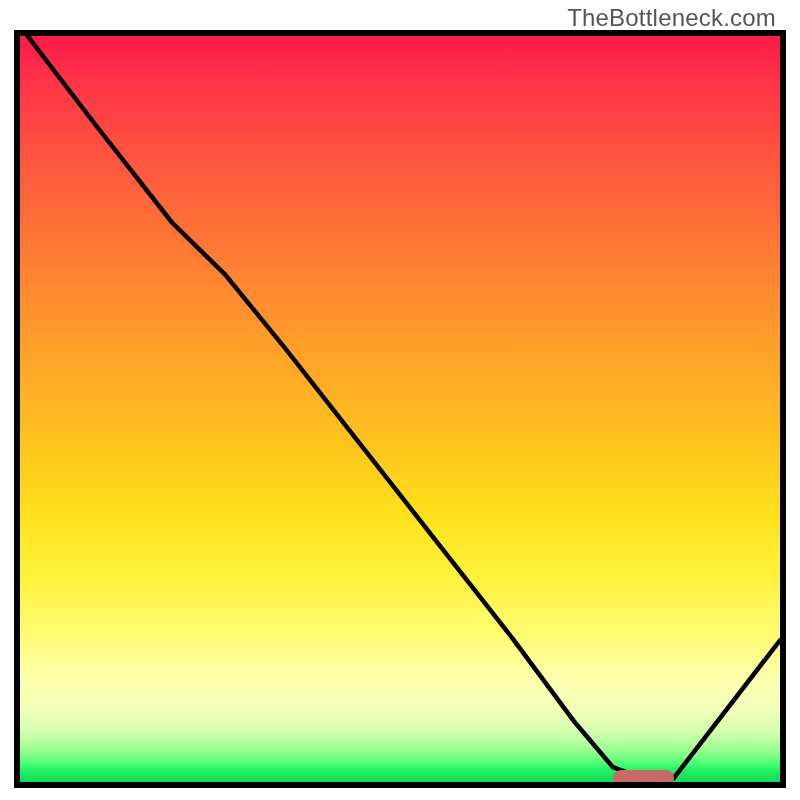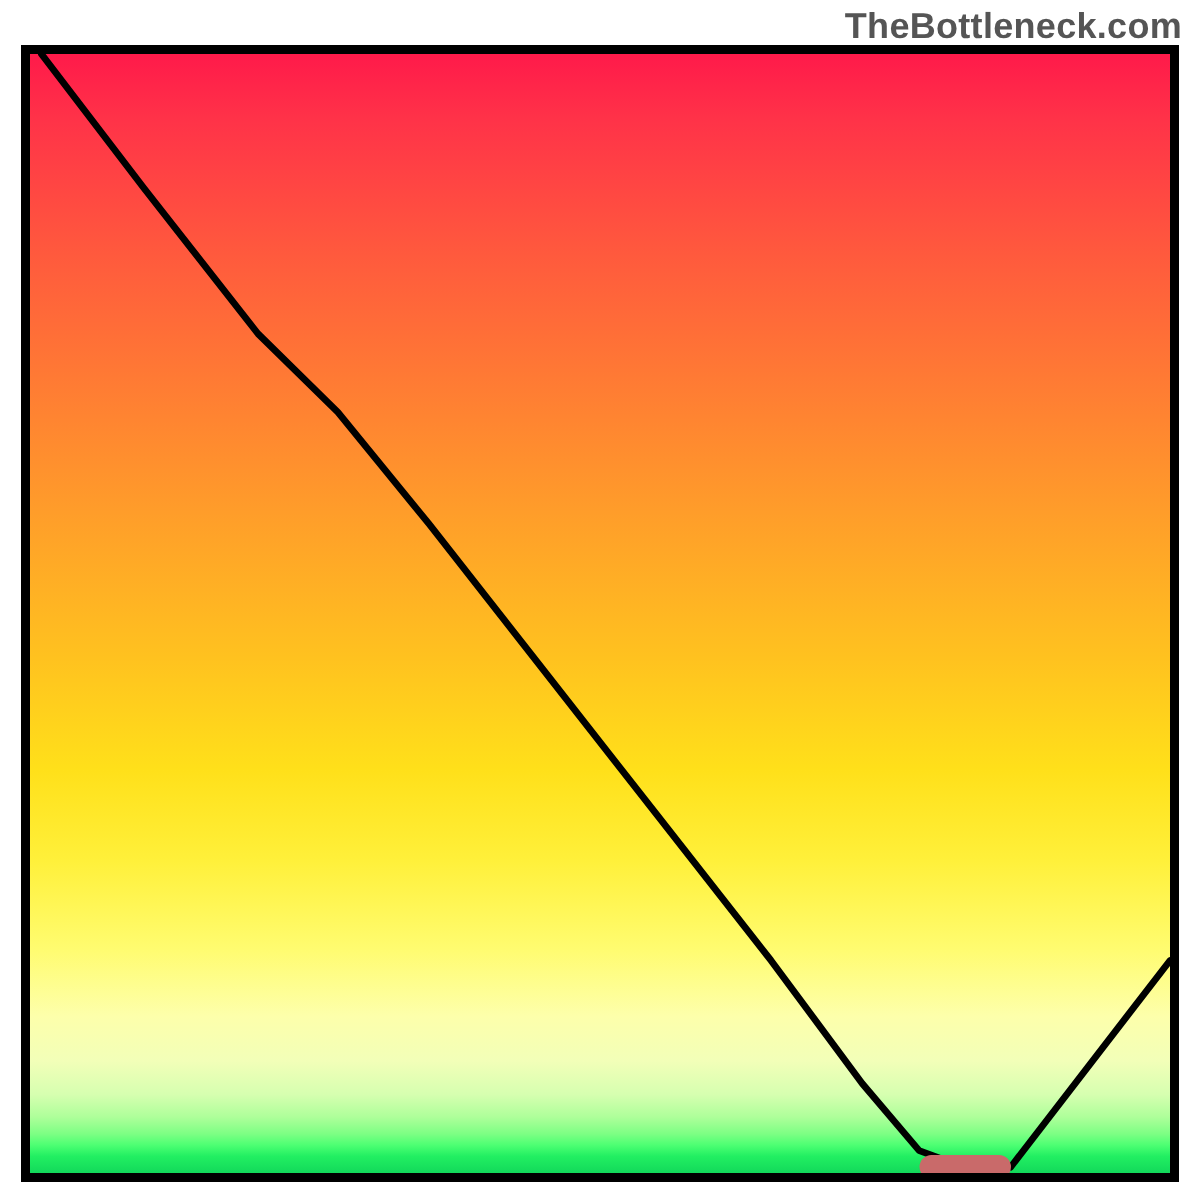--- a/index.html
+++ b/index.html
@@ -11,23 +11,23 @@
     font-family: Arial, Helvetica, sans-serif;
   }
   .container {
     position: relative;
     width: 800px;
     height: 800px;
   }
   .watermark {
     position: absolute;
     top: 4px;
-    right: 12px;
+    right: 24px;
     font-size: 24px;
-    font-weight: 700;
+    font-weight: 400;
     color: #555555;
     letter-spacing: 0.2px;
   }
   .chart-frame {
     position: absolute;
     left: 14px;
     top: 30px;
     width: 772px;
     height: 758px;
     border: 6px solid #000000;

